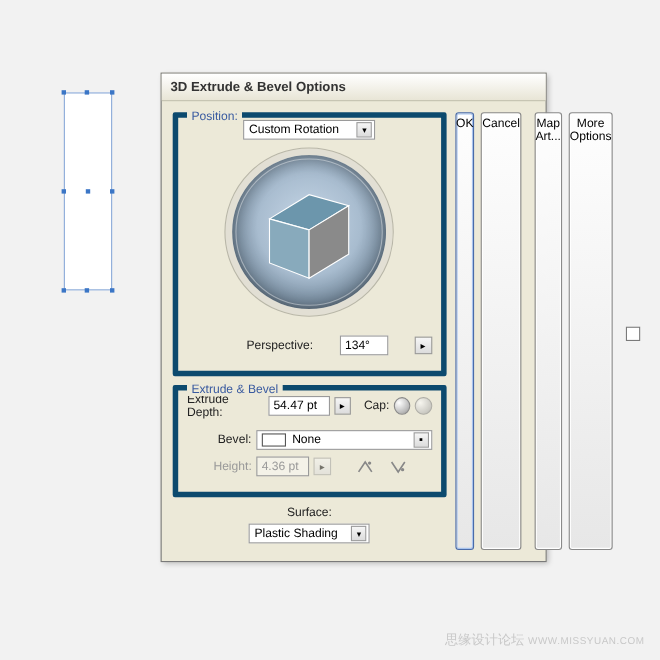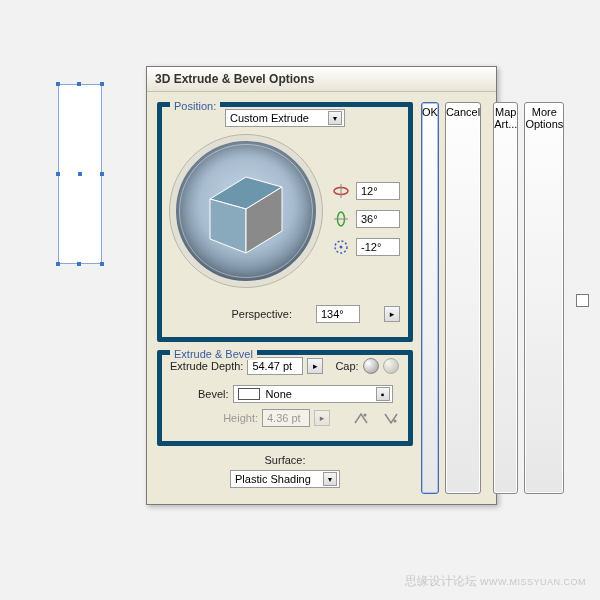--- a/index.html
+++ b/index.html
@@ -54,55 +54,32 @@
 
   <div class="dialog">
     <div class="titlebar">3D Extrude &amp; Bevel Options</div>
     <div class="dialog-body">
       <div class="left-col">
 
         <div class="fieldset">
           <div class="legend">Position:</div>
           <div class="row" style="justify-content:center; margin-bottom:2px;">
             <div class="select" style="min-width:120px">
-              <span>Custom Extrude</span>
+              <span>Custom Rotation</span>
               <div class="select-arrow">▾</div>
             </div>
           </div>
 
           <div class="rotation-area">
             <div class="preview-3d">
               <svg class="cube-svg" width="120" height="120" viewBox="0 0 120 120">
                 <polygon points="24,48 60,26 96,36 60,58" fill="#6c96ac" stroke="#fff" stroke-width="1"></polygon>
                 <polygon points="24,48 60,58 60,102 24,88" fill="#88aabc" stroke="#fff" stroke-width="1"></polygon>
                 <polygon points="60,58 96,36 96,80 60,102" fill="#8a8a8a" stroke="#fff" stroke-width="1"></polygon>
               </svg>
-            </div>
-            <div class="rot-inputs">
-              <div class="rot-row">
-                <svg class="spin-icon" viewBox="0 0 18 18">
-                    <ellipse cx="9" cy="9" rx="7" ry="3.5" fill="none" stroke="#c04040" stroke-width="1.5"></ellipse>
-                    <line x1="9" y1="2" x2="9" y2="16" stroke="#888" stroke-width="1"></line>
-                  </svg>
-                <input class="input" value="12°" style="">
-              </div>
-              <div class="rot-row">
-                <svg class="spin-icon" viewBox="0 0 18 18">
-                    <ellipse cx="9" cy="9" rx="3.5" ry="7" fill="none" stroke="#40a040" stroke-width="1.5"></ellipse>
-                    <line x1="2" y1="9" x2="16" y2="9" stroke="#888" stroke-width="1"></line>
-                  </svg>
-                <input class="input" value="36°" style="">
-              </div>
-              <div class="rot-row">
-                <svg class="spin-icon" viewBox="0 0 18 18">
-                    <circle cx="9" cy="9" r="6" fill="none" stroke="#4060c0" stroke-width="1.5" stroke-dasharray="2,2"></circle>
-                    <circle cx="9" cy="9" r="1.5" fill="#4060c0"></circle>
-                  </svg>
-                <input class="input" value="-12°" style="">
-              </div>
             </div>
           </div>
 
           <div class="row" style="justify-content:flex-end; margin-top:8px;gap:24px;">
             <span class="label">Perspective:</span>
             <input class="input" value="134°" style="">
             <div class="small-btn">▸</div>
           </div>
         </div>
 
@@ -117,21 +94,21 @@
             <span class="cap-icon" style="opacity:0.6"></span>
           </div>
           <div class="row" style="margin-top:10px; margin-left:28px;">
             <span class="label">Bevel:</span>
             <div class="select" style="min-width:160px">
               <span style="display:inline-block;width:22px;height:12px;border:1px solid #555;margin-right:6px;background:linear-gradient(#fff 48%,#000 50%,#fff 52%)"></span>
               <span>None</span>
               <div class="select-arrow" style="color:#000;font-size:10px;">▪</div>
             </div>
           </div>
-          <div class="row" style="margin-left:24px;justify-content:flex-end;">
+          <div class="row" style="margin-left:24px;">
             <span class="label" style="color:#999">Height:</span>
             <input class="input" style="width: 48px; background: rgb(244, 242, 232); color: rgb(153, 153, 153);" disabled="" value="4.36 pt">
             <div class="small-btn" style="opacity:0.5">▸</div>
             <svg width="18" height="18" style="margin-left:18px">
                 <path d="M3 14 L9 5 L15 14" fill="none" stroke="#888" stroke-width="1.5"></path>
                 <circle cx="13" cy="6" r="1.5" fill="#888"></circle>
               </svg>
             <svg width="18" height="18" style="margin-left:8px">
                 <path d="M3 5 L9 14 L15 5" fill="none" stroke="#888" stroke-width="1.5"></path>
                 <circle cx="13" cy="12" r="1.5" fill="#888"></circle>

